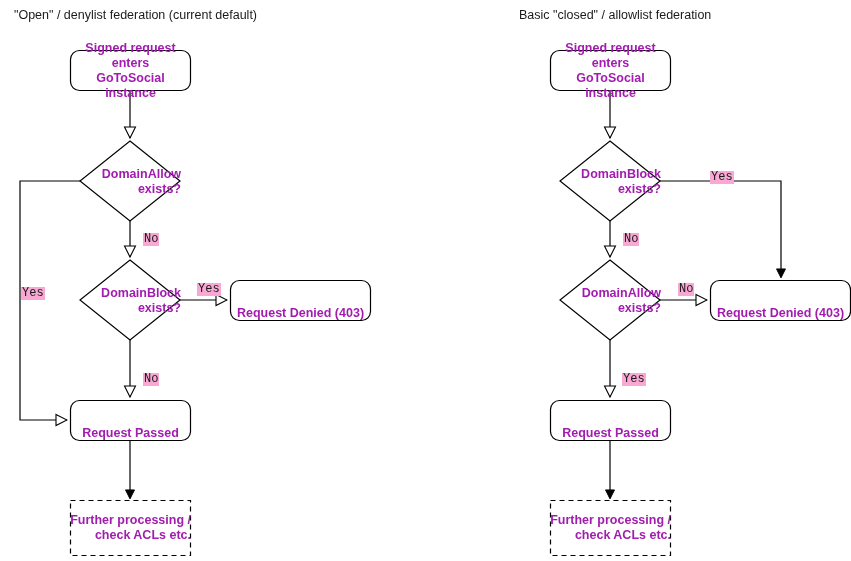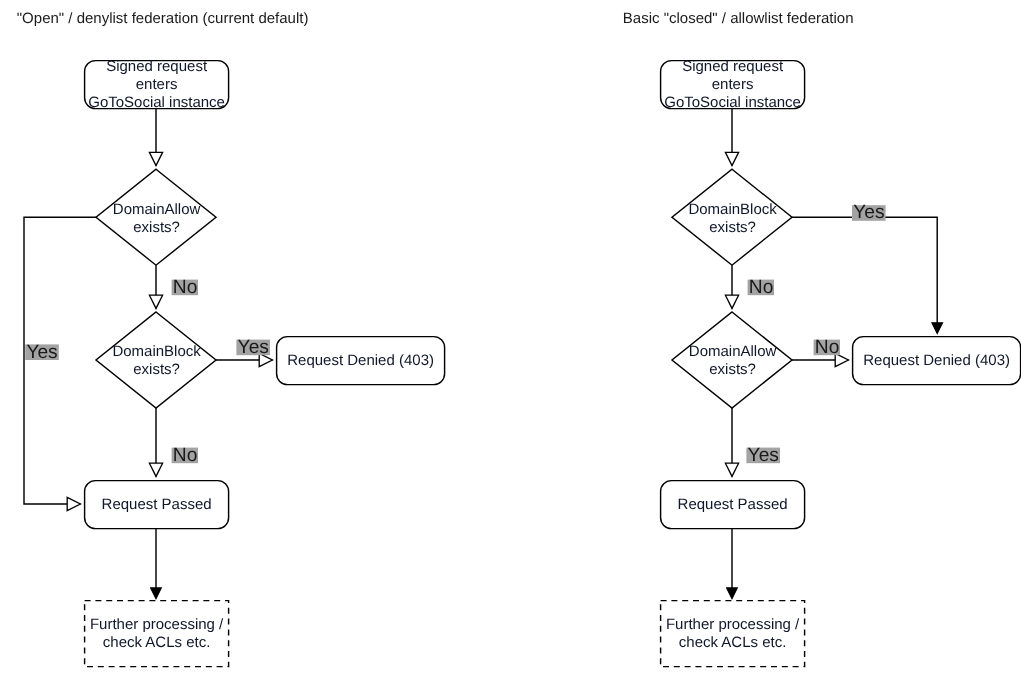--- a/index.html
+++ b/index.html
@@ -30,36 +30,38 @@
   .chart-title {
     position: absolute;
     font-size: 12.5px;
     line-height: 14px;
     color: #1a1a1a;
     white-space: nowrap;
   }
   .node-label {
     position: absolute;
     display: flex;
-    align-items: center;
+    align-items: flex-end;
     justify-content: center;
     text-align: center;
     font-size: 12.5px;
     line-height: 15px;
-    color: #0f172a;
+    color: #a21caf;
     pointer-events: none;
+    font-weight: bold;
   }
   .edge-label {
     position: absolute;
-    font-size: 16px;
+    font-size: 12px;
     line-height: 13px;
     color: #1a1a1a;
     white-space: nowrap;
-    background: #a3a3a3;
+    background: #f9a8d4;
     padding: 0 1px;
+    font-family: Liberation Mono, monospace;
   }
 </style>
 </head>
 <body>
 
 <div id="canvas">
 
   <svg class="diagram-layer" viewBox="0 0 851 561" xmlns="http://www.w3.org/2000/svg">
     <defs>
       <marker id="openArrow" viewBox="0 0 12 12" refX="11" refY="6" markerWidth="11" markerHeight="11" orient="auto-start-reverse">

